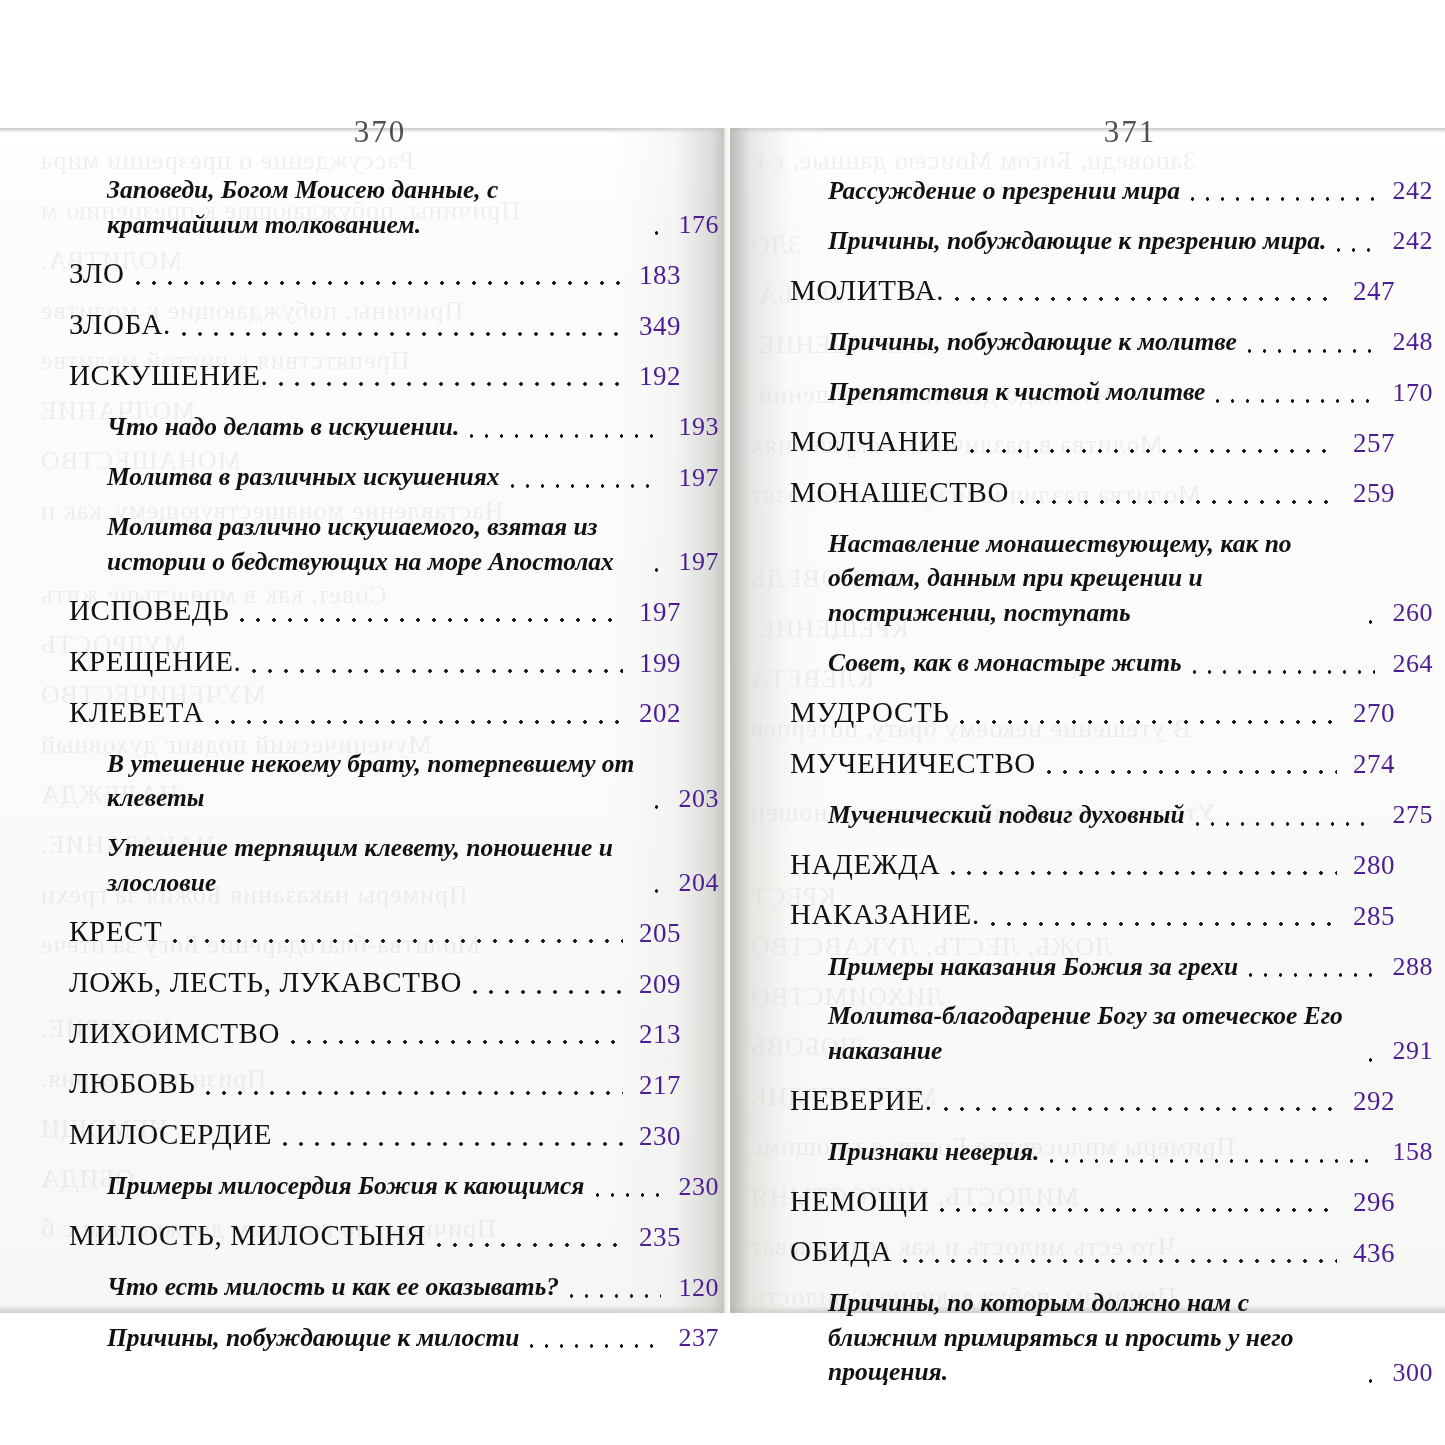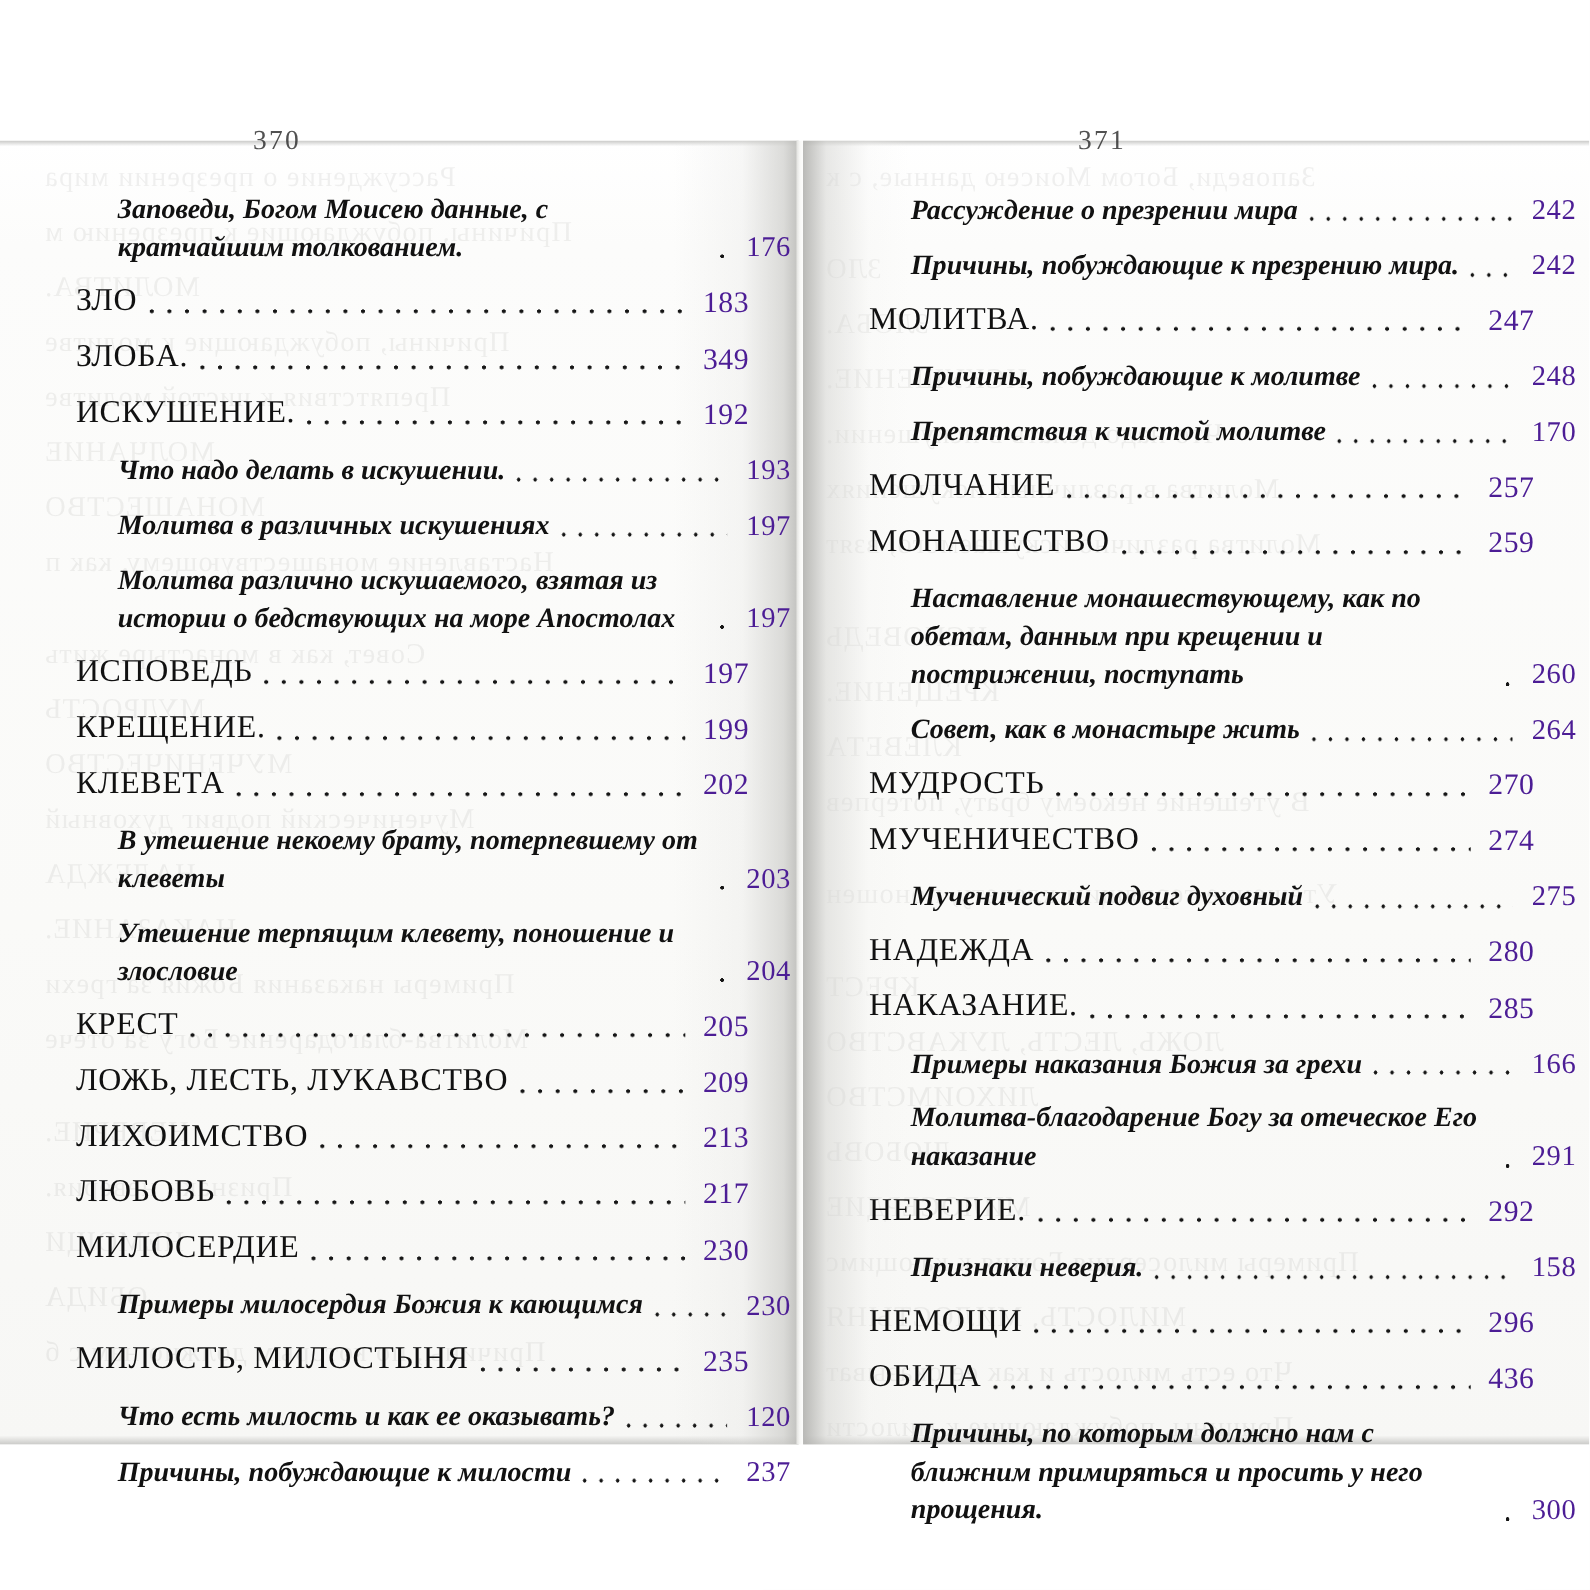--- a/index.html
+++ b/index.html
@@ -77,22 +77,22 @@
     background: linear-gradient(0deg, rgba(150,150,147,0.45), rgba(255,255,255,0));
     pointer-events: none;
   }
 
   
   .running-head {
     position: absolute;
     top: -14px;
     height: 30px;
     overflow: hidden;
-    text-align: left;
-    font-size: 25px;
+    text-align: center;
+    font-size: 31px;
     letter-spacing: 2px;
     color: #2c2c2c;
     opacity: .82;
   }
   .rh-left  { left: 230px; width: 300px; }
   .rh-right { left: 980px; width: 300px; }
 
   
   .col {
     position: absolute;
@@ -574,21 +574,21 @@
               <span class="leader"></span>
               <span class="pg">285</span>
             </div>
           </div>
         </div>
         <div class="toc-row lvl2">
           <div class="wrapped">
             <div class="lastline-row">
               <span class="label">Примеры наказания Божия за грехи</span>
               <span class="leader"></span>
-              <span class="pg">166</span>
+              <span class="pg">288</span>
             </div>
           </div>
         </div>
         <div class="toc-row lvl2">
           <div class="wrapped">
             <div class="lastline-row">
               <span class="label">Молитва-благодарение Богу за отеческое Его наказание</span>
               <span class="leader"></span>
               <span class="pg">291</span>
             </div>

